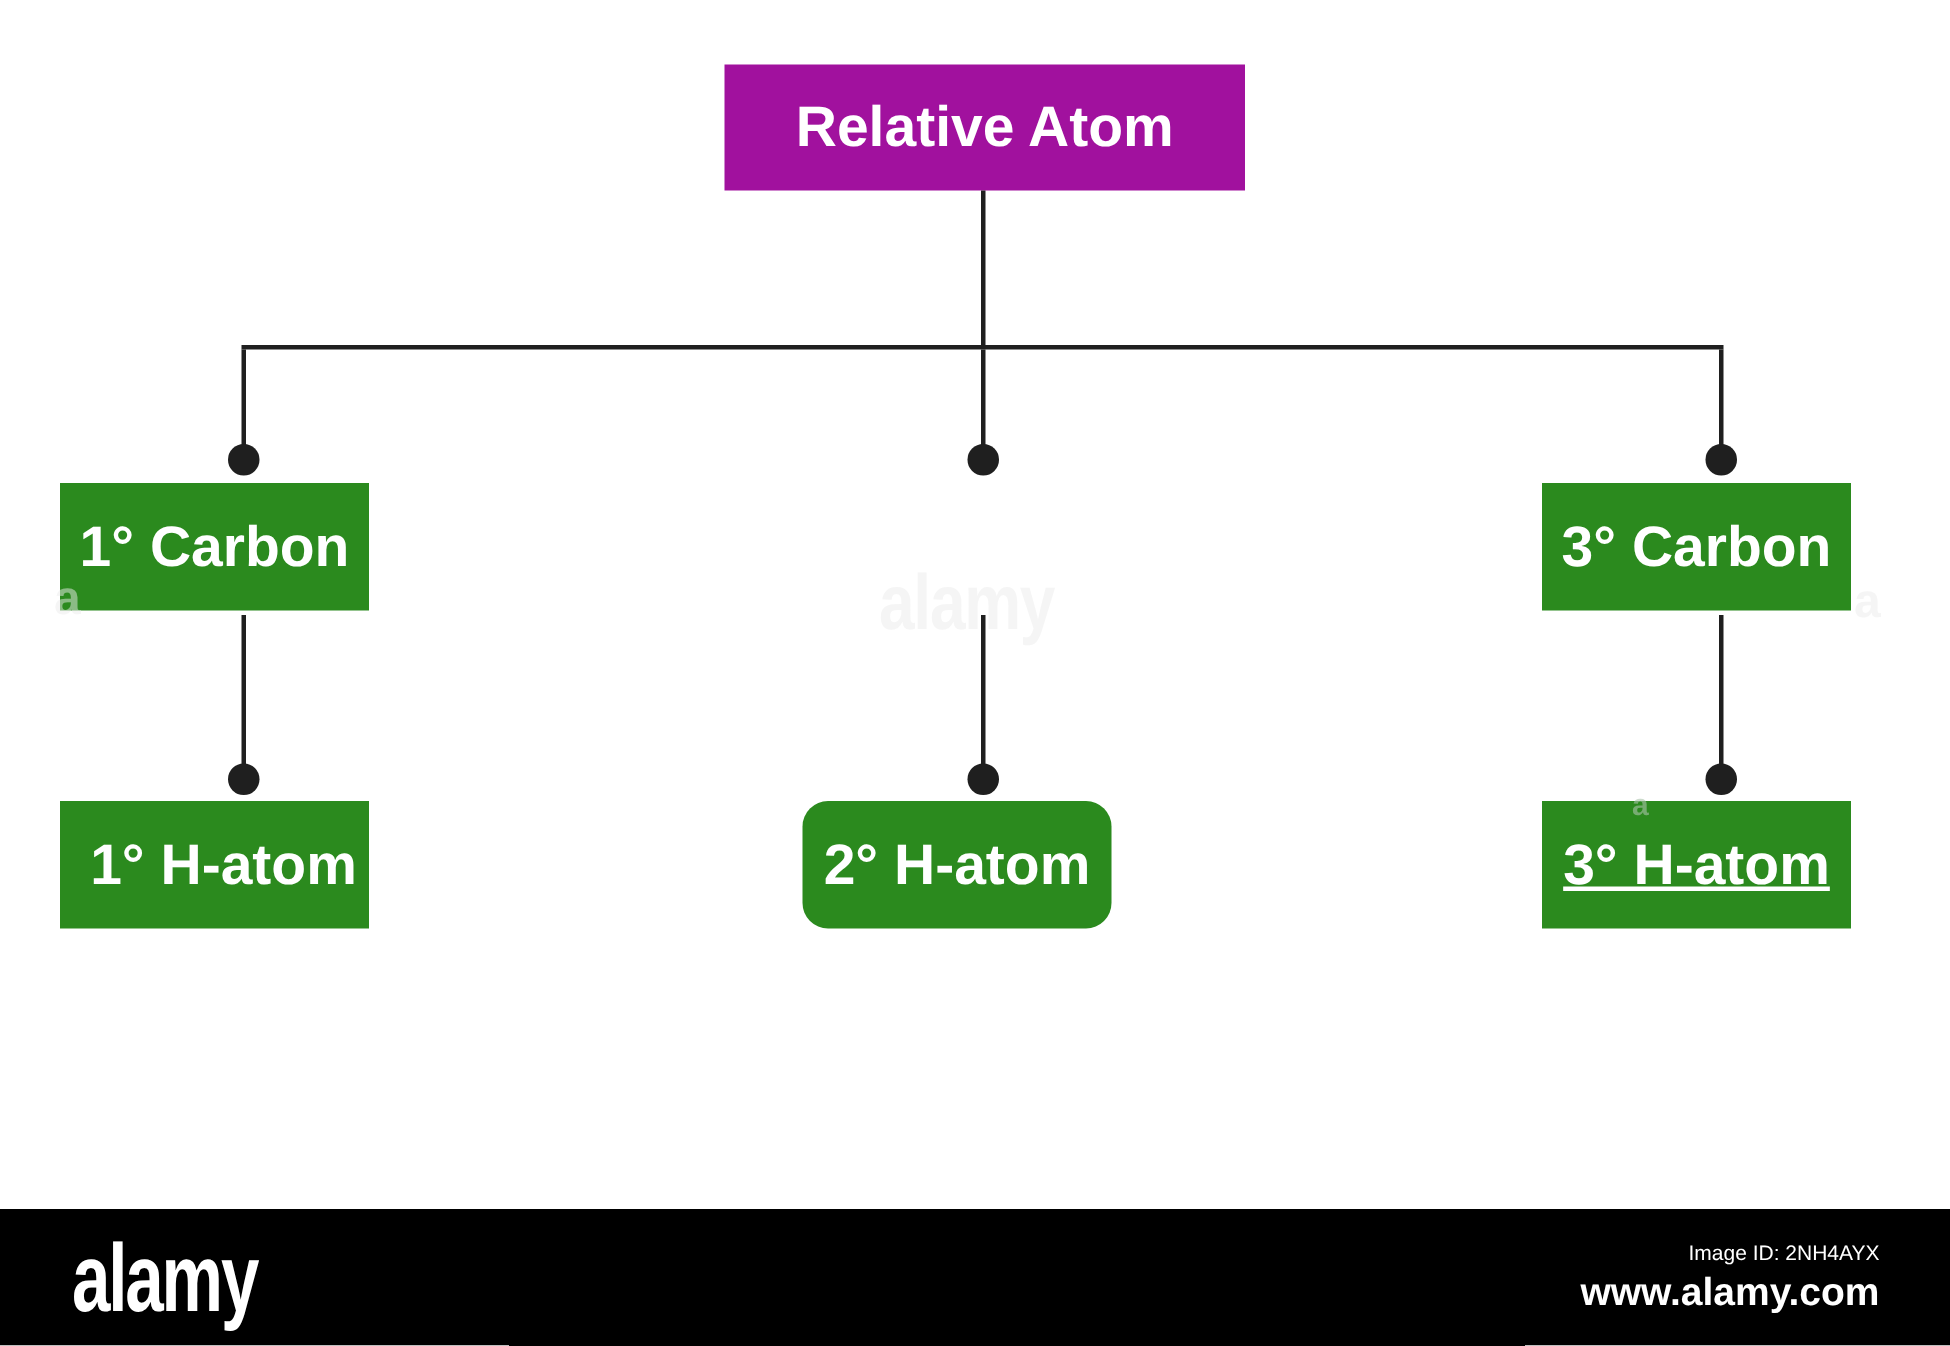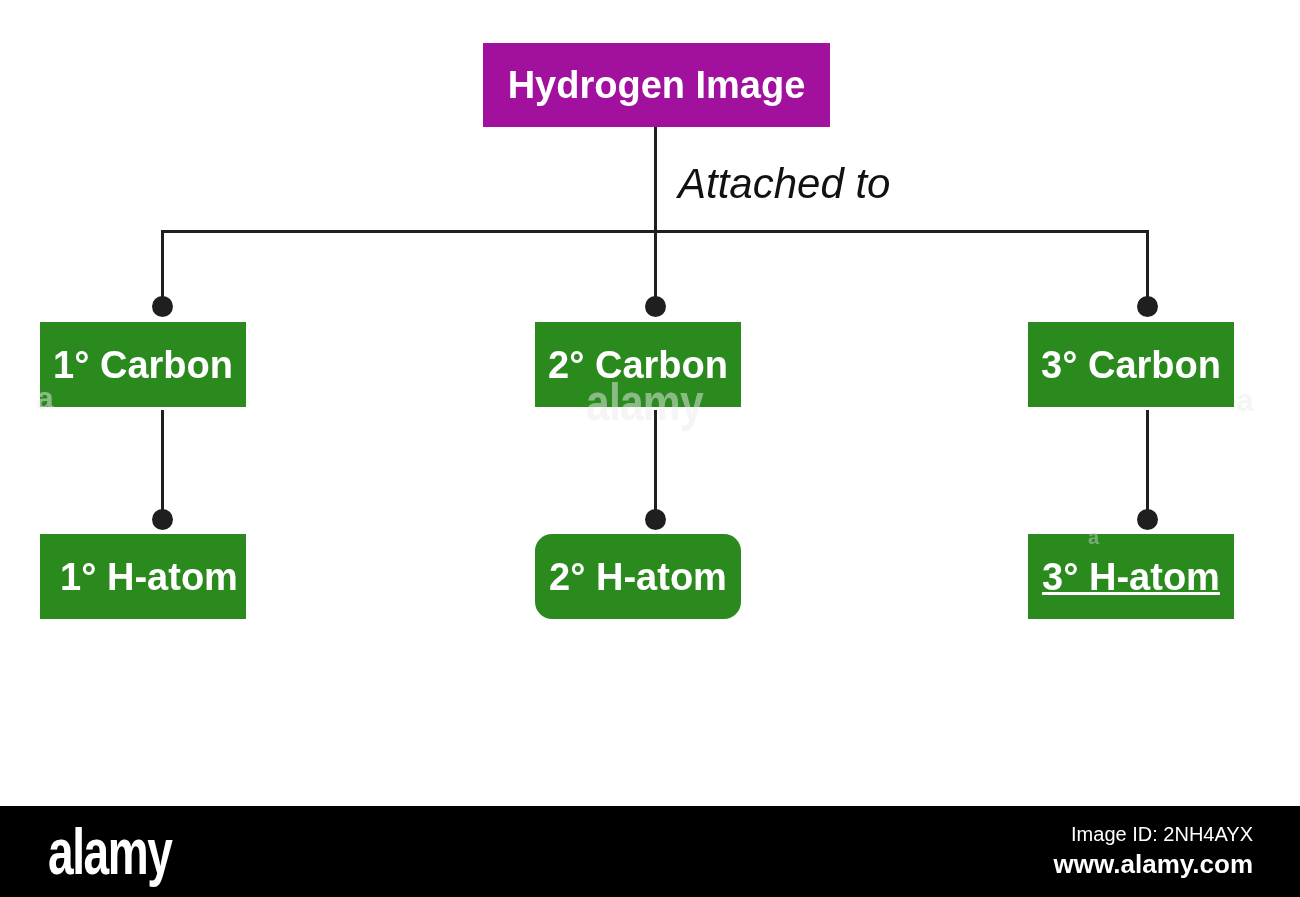--- a/index.html
+++ b/index.html
@@ -62,48 +62,44 @@
   .wm-a3{left:1088px;top:526px;font-size:20px;color:rgba(170,195,170,0.6);}
 
   
   .footer{position:absolute;left:0;top:806px;width:1300px;height:91px;
     background:var(--footer-bg);display:flex;align-items:center;justify-content:space-between;}
   .footer-logo{color:var(--text-light);font-size:64px;font-weight:bold;
     letter-spacing:-2px;transform:scaleX(0.72);transform-origin:left;margin-left:48px;
     line-height:1;}
   .footer-right{display:flex;flex-direction:column;align-items:flex-end;margin-right:47px;
     color:var(--text-light);gap:3px;}
-  .footer-id{font-size:20px;font-weight:400;}
+  .footer-id{font-size:14px;font-weight:400;}
   .footer-url{font-size:26px;font-weight:bold;}
 </style>
 </head>
 <body>
 
 <div class="stage">
 
   <div class="node root-node">
-    <span>Hydrogen Image</span>
+    <span>Relative Atom</span>
   </div>
 
-  <div class="edge-label">Attached to</div>
 
   <div class="vline trunk"></div>
   <div class="hline bar"></div>
   <div class="vline dropL"></div>
   <div class="vline dropC"></div>
   <div class="vline dropR"></div>
   <div class="dot r1a"></div>
   <div class="dot r1b"></div>
   <div class="dot r1c"></div>
 
   <div class="node green c1">
     <span>1° Carbon</span>
-  </div>
-  <div class="node green c2">
-    <span>2° Carbon</span>
   </div>
   <div class="node green c3">
     <span>3° Carbon</span>
   </div>
 
   <div class="vline stemL"></div>
   <div class="vline stemC"></div>
   <div class="vline stemR"></div>
   <div class="dot r2a"></div>
   <div class="dot r2b"></div>

